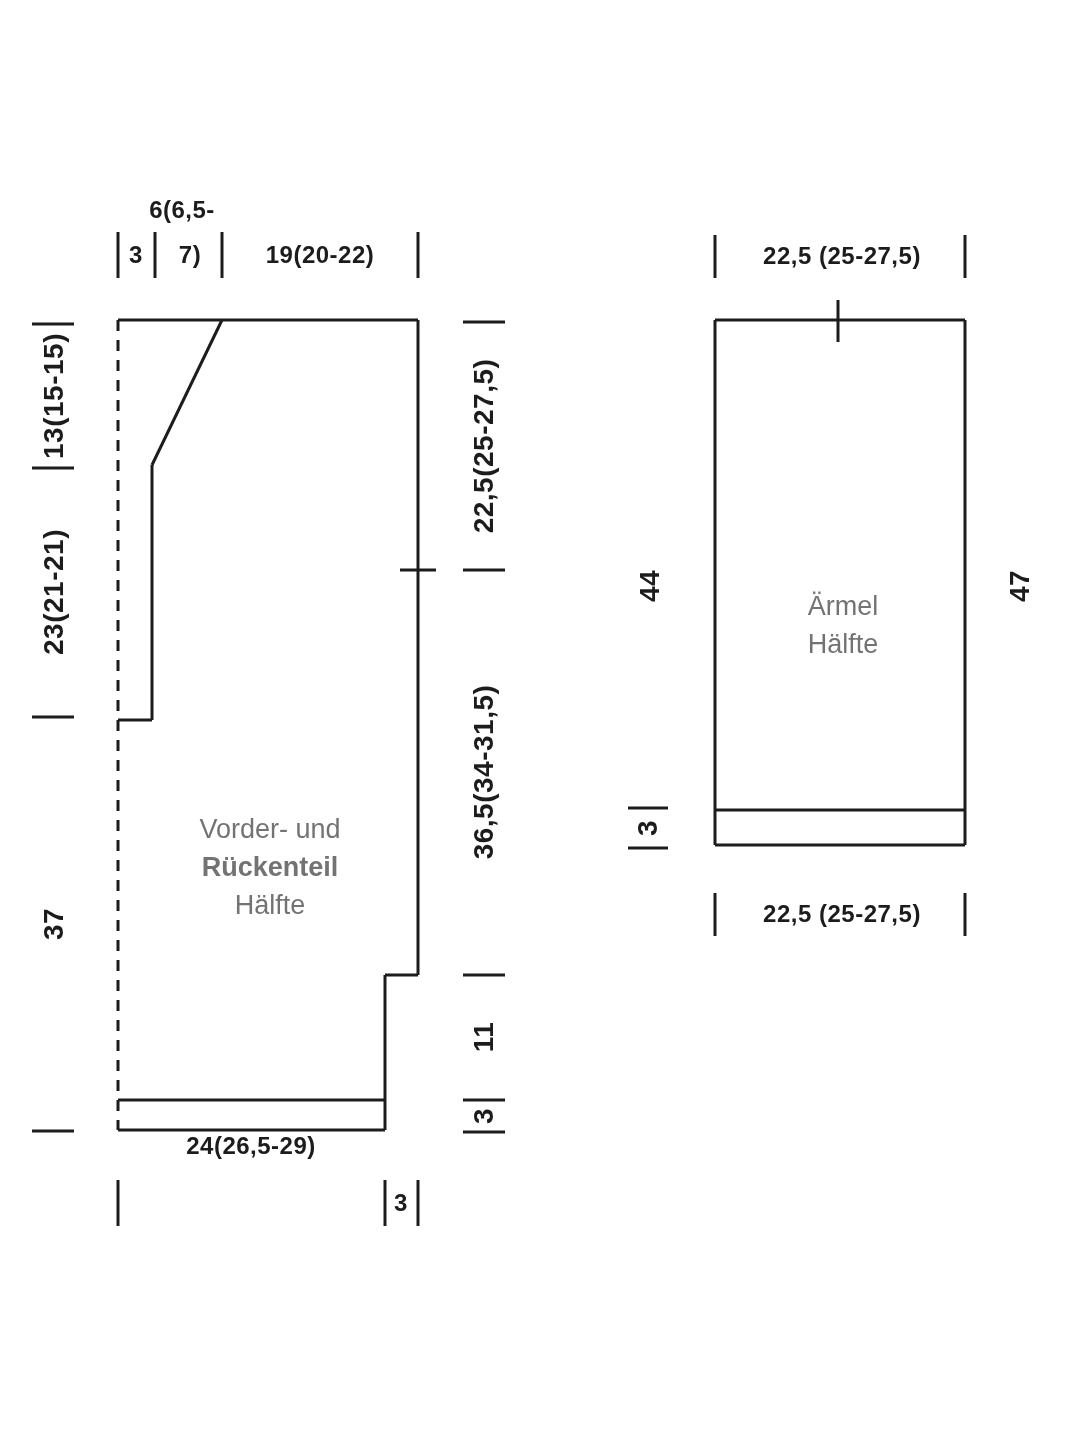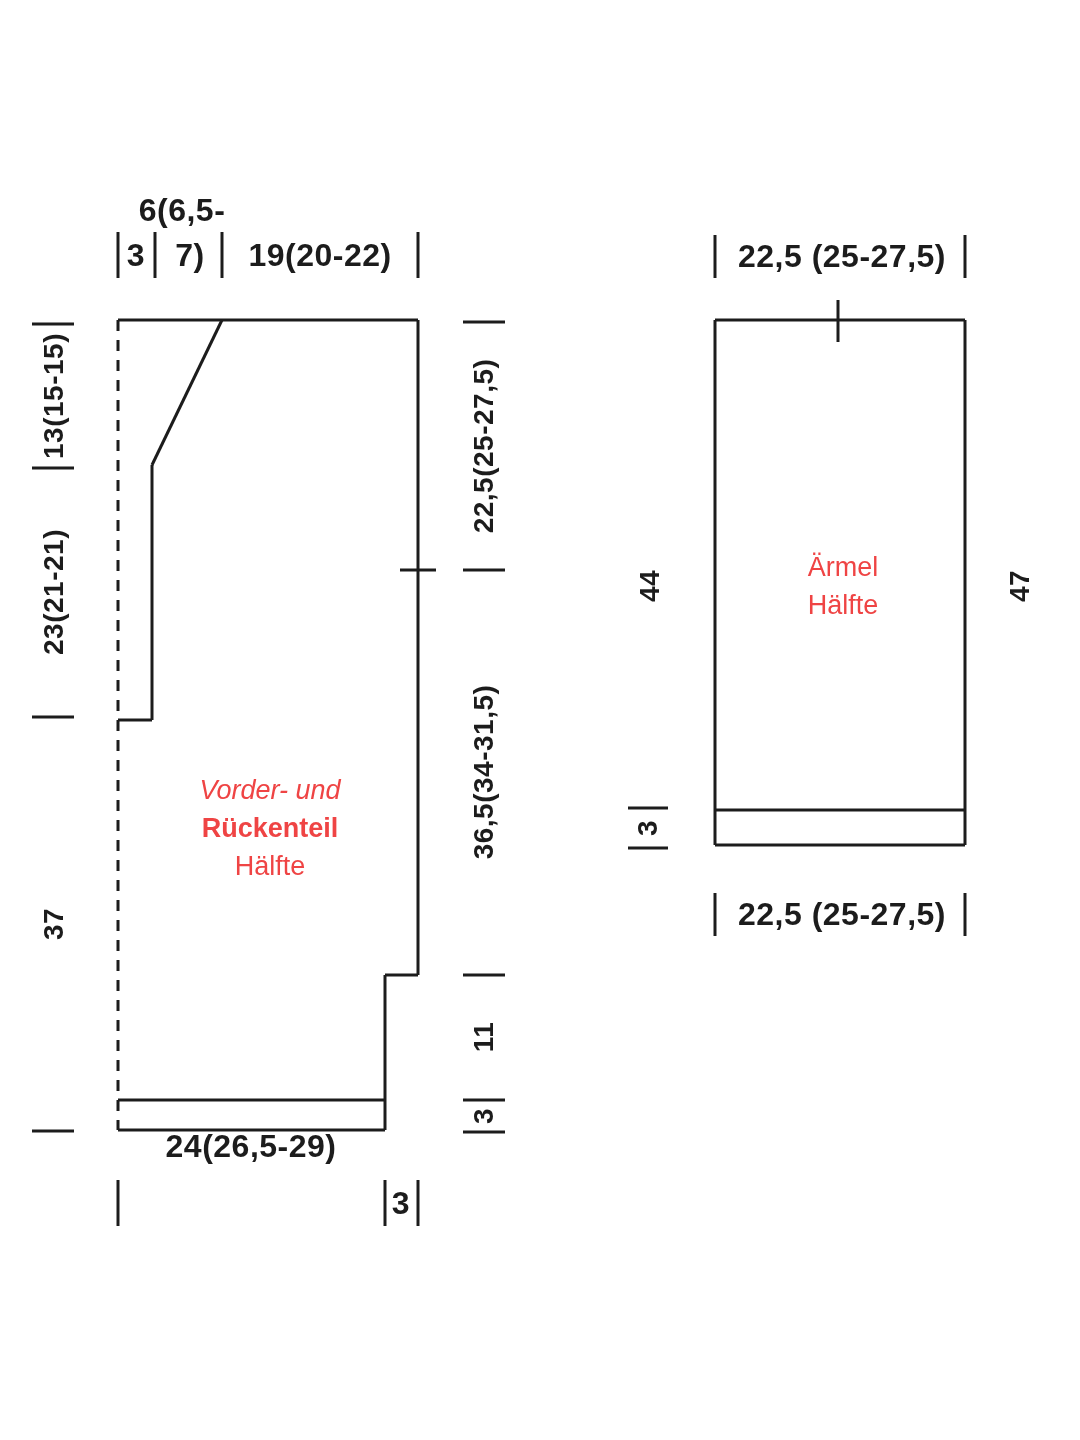--- a/index.html
+++ b/index.html
@@ -27,38 +27,39 @@
     fill: none;
   }
   svg.lines line.dashed {
     stroke-dasharray: 11 9;
   }
   .hlabel {
     position: absolute;
     transform: translate(-50%, -50%);
     white-space: nowrap;
     font-weight: 700;
-    font-size: 32px;
+    font-size: 24px;
     letter-spacing: 0.5px;
   }
   .vlabel {
     position: absolute;
     transform: translate(-50%, -50%) rotate(-90deg);
     white-space: nowrap;
     font-weight: 700;
     font-size: 28px;
     letter-spacing: 0.5px;
   }
   .piece-name {
     position: absolute;
     transform: translate(-50%, -50%);
     white-space: nowrap;
     font-weight: 400;
     font-size: 27px;
-    color: #ef4444;
+    color: #737373;
+    margin-top: 39px;
   }
 </style>
 </head>
 <body>
 
 <div class="canvas">
 
   <svg class="lines" width="1080" height="1440" viewBox="0 0 1080 1440">
 
     <g>
@@ -142,21 +143,21 @@
   <div class="vlabel" style="left:54px; top:924px;">37</div>
 
   <div class="vlabel" style="left:484px; top:446px;">22,5(25-27,5)</div>
   <div class="vlabel" style="left:484px; top:772px;">36,5(34-31,5)</div>
   <div class="vlabel" style="left:484px; top:1037px;">11</div>
   <div class="vlabel" style="left:484px; top:1116px;">3</div>
 
   <div class="hlabel" style="left:251px; top:1146px;">24(26,5-29)</div>
   <div class="hlabel" style="left:401px; top:1203px;">3</div>
 
-  <div class="piece-name" style="left:270px; top:790px;font-style:italic;">Vorder- und</div>
+  <div class="piece-name" style="left:270px; top:790px;">Vorder- und</div>
   <div class="piece-name" style="left:270px; top:828px;font-weight:bold;">Rückenteil</div>
   <div class="piece-name" style="left:270px; top:866px;">Hälfte</div>
 
   <div class="hlabel" style="left:842px; top:256px;">22,5 (25-27,5)</div>
 
   <div class="vlabel" style="left:650px; top:586px;">44</div>
   <div class="vlabel" style="left:1020px; top:586px;">47</div>
   <div class="vlabel" style="left:648px; top:828px;">3</div>
 
   <div class="hlabel" style="left:842px; top:914px;">22,5 (25-27,5)</div>

